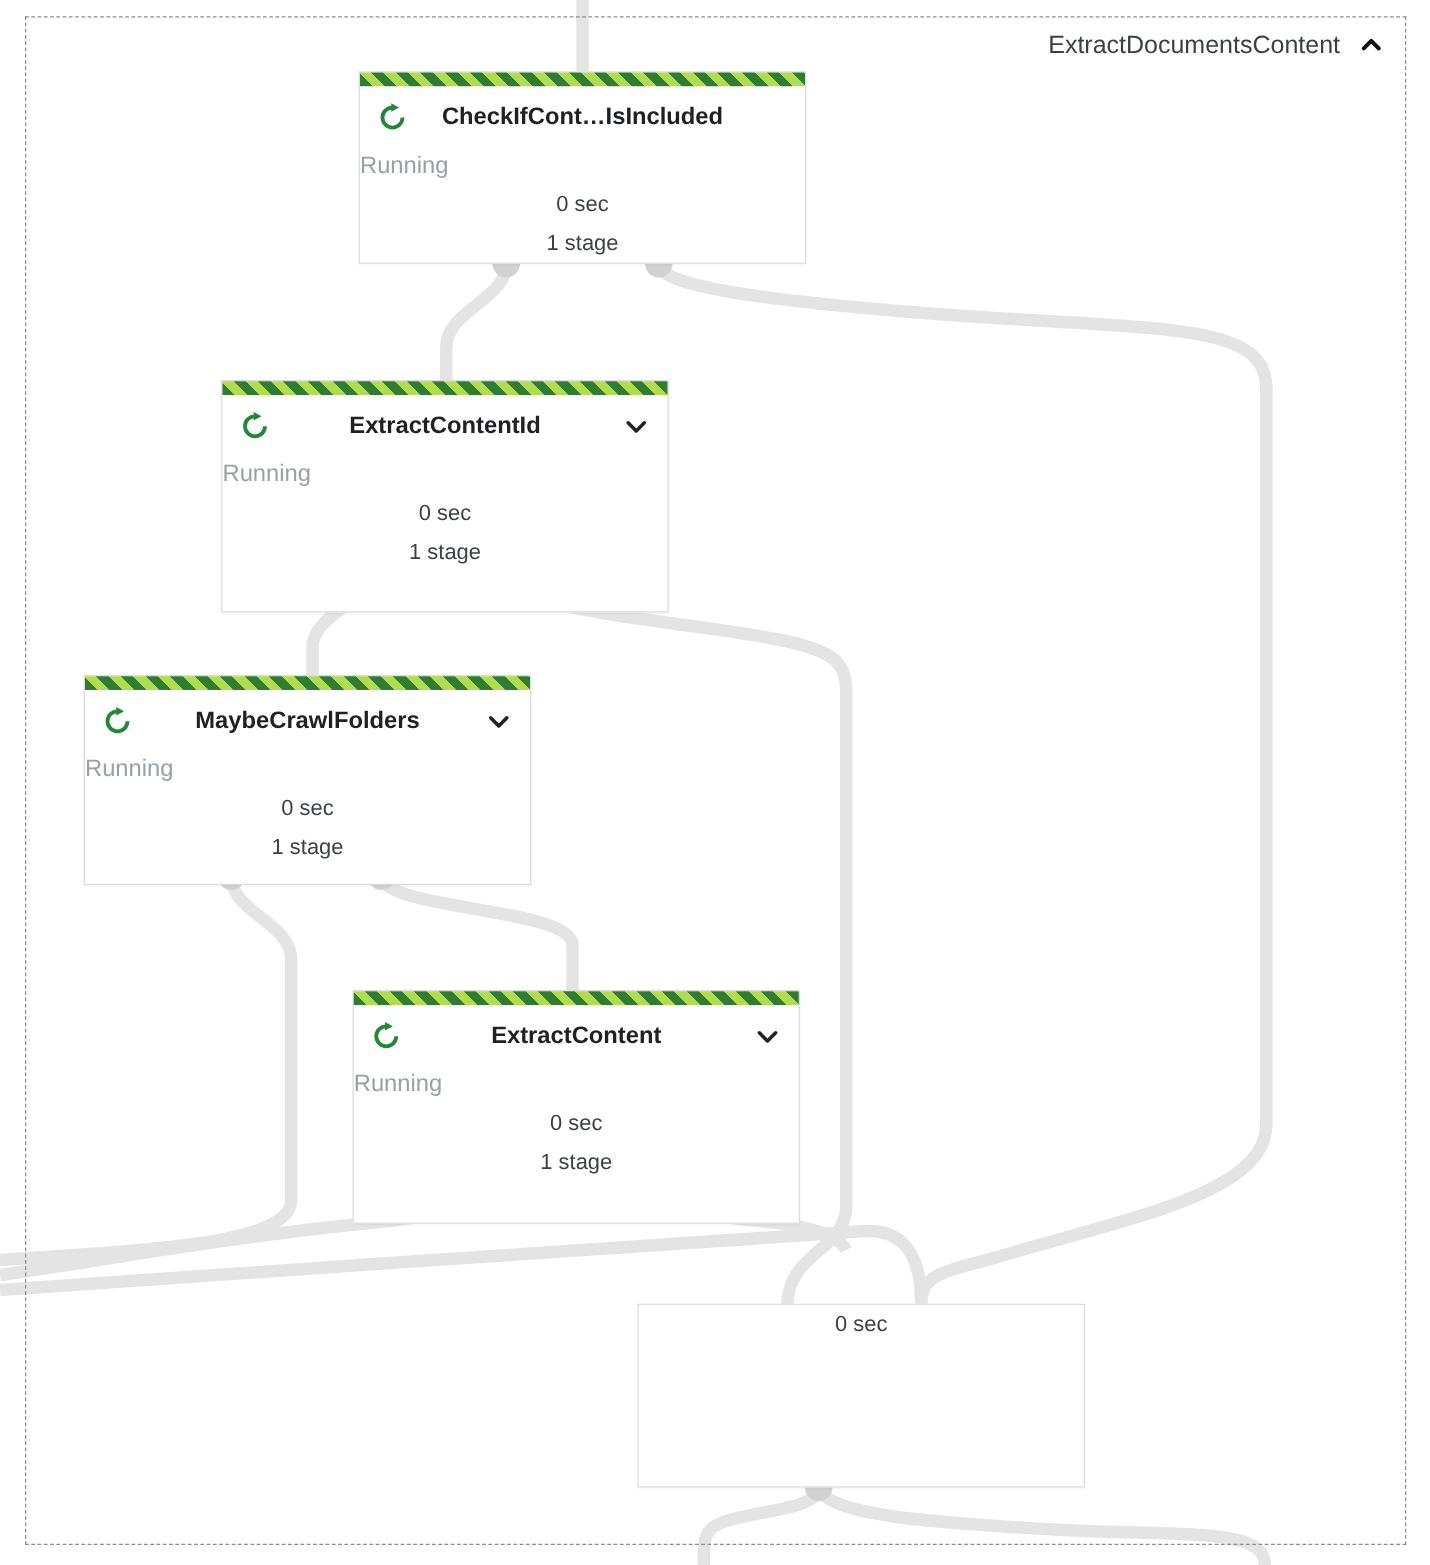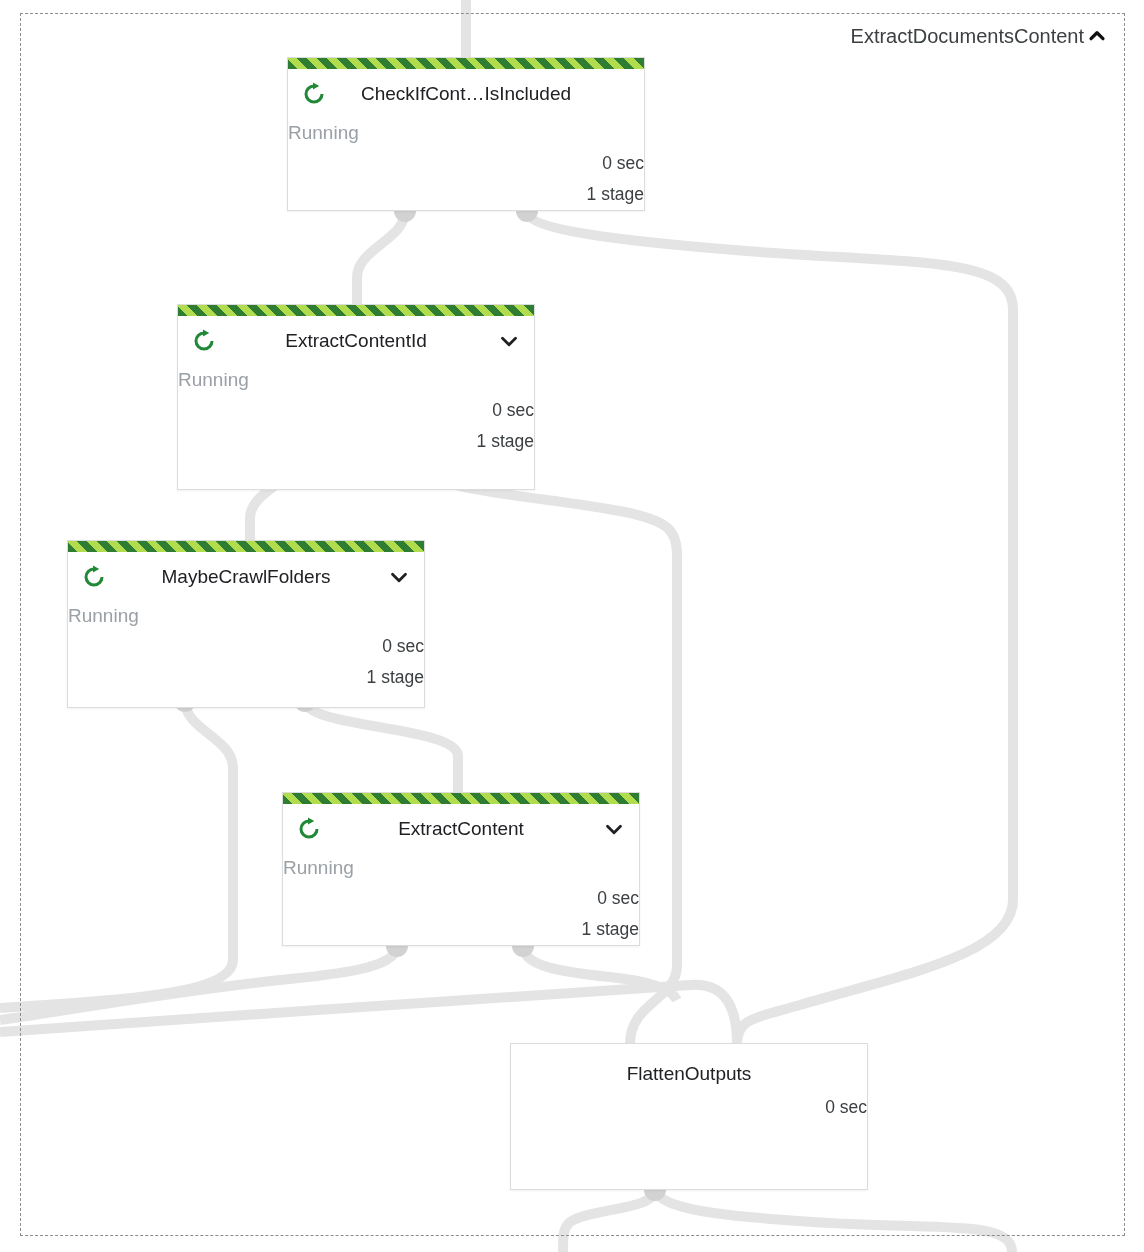--- a/index.html
+++ b/index.html
@@ -9,44 +9,44 @@
   }
   #edge-layer { position:absolute; left:0; top:0; z-index:1; }
   .edge { fill:none; stroke:var(--edge-color,#e4e4e4); stroke-width:10; stroke-linecap:butt; }
   .bump { fill:var(--bump-color,#d2d2d2); }
   #group-border {
     position:absolute; left:20px; top:13px; width:1105px; height:1223px;
     border:1px dashed #8c8c8c; z-index:2; pointer-events:none; box-sizing:border-box;
   }
   #group-header {
     position:absolute; top:20px; right:34px; height:32px; z-index:4;
-    display:flex; align-items:center; cursor:pointer;margin-left:30px;
+    display:flex; align-items:center; gap:12px; cursor:pointer;margin-left:30px;
   }
   #group-header .label { font-size:20px; color:#3c4043; }
   #nodes-layer { position:absolute; left:0; top:0; z-index:3; }
   .node {
     position:absolute; background:#ffffff; border:1px solid #dcdcdc;
     box-sizing:border-box; box-shadow:0 1px 2px rgba(0,0,0,0.06); cursor:pointer;
   }
   .stripe {
     height:11px; width:100%;
     background:repeating-linear-gradient(45deg,
       var(--stripe-dark,#2e7d32) 0 7px, var(--stripe-light,#b0dc4e) 7px 14px);
   }
   .title-row { position:relative; height:46px; margin-top:2px;
     display:flex; align-items:center; justify-content:center; }
   .node.plain .title-row { height:36px; margin-top:12px; }
-  .title { font-size:19px; font-weight:400; color:#202124; white-space:nowrap;
+  .title { font-size:19px; font-weight:700; color:#202124; white-space:nowrap;
     overflow:hidden; text-overflow:ellipsis; max-width:250px; }
   .run-icon { position:absolute; left:14px; top:50%; transform:translateY(-50%);
     width:24px; height:24px; }
   .expand-icon { position:absolute; right:12px; top:50%; transform:translateY(-50%);
     width:26px; height:26px; cursor:pointer; }
   .status { font-size:19px; color:#9aa0a6; height:31px; line-height:31px; }
-  .detail { text-align:right; font-size:17.5px; color:#3c4043; height:31px; line-height:31px; }
+  .detail { text-align:center; font-size:17.5px; color:#3c4043; height:31px; line-height:31px; }
 </style>
 </head>
 <body style="--stripe-dark: #2e7d32; --stripe-light: #b0dc4e; --edge-color: #e4e4e4; --bump-color: #d2d2d2;">
 
 <svg id="edge-layer" width="1144" height="1252" viewBox="0 0 1144 1252">
   <g>
     <path class="edge" d="M 466 0 L 466 64"></path>
     <path class="edge" d="M 405 211 C 405 240 357 248 357 278 L 357 306"></path>
     <path class="edge" d="M 527 211 C 527 228 600 240 760 252 C 930 264 1013 258 1013 310 L 1013 900 C 1013 955 900 975 800 1005 C 755 1018 737 1018 737 1044"></path>
     <path class="edge" d="M 293 461 C 293 483 250 492 250 518 L 250 549"></path>
@@ -113,40 +113,37 @@
           </svg></span>
         <span class="title">MaybeCrawlFolders</span>
         <span class="expand-icon"><svg width="26" height="26" viewBox="0 0 24 24">
   <polyline points="6,9.5 12,15.5 18,9.5" fill="none" stroke="#202124" stroke-width="2.6" stroke-linecap="round" stroke-linejoin="round"></polyline>
           </svg></span>
       </div>
       <div class="status">Running</div>
       <div class="detail">0 sec</div>
       <div class="detail">1 stage</div>
     </div>
-    <div class="node" style="left: 282px; top: 792px; width: 358px; height: 154px;">
+    <div class="node" style="left: 282px; top: 792px; width: 358px; height: 187px;">
       <div class="stripe"></div>
       <div class="title-row">
         <span class="run-icon"><svg width="24" height="24" viewBox="0 0 24 24">
   <path d="M12 4 a 8 8 0 1 0 8 8" fill="none" stroke="#208837" stroke-width="3"></path>
   <path d="M11 0.6 l 6.2 3.4 -6.2 3.4 z" fill="#208837"></path>
           </svg></span>
         <span class="title">ExtractContent</span>
         <span class="expand-icon"><svg width="26" height="26" viewBox="0 0 24 24">
   <polyline points="6,9.5 12,15.5 18,9.5" fill="none" stroke="#202124" stroke-width="2.6" stroke-linecap="round" stroke-linejoin="round"></polyline>
           </svg></span>
       </div>
       <div class="status">Running</div>
       <div class="detail">0 sec</div>
       <div class="detail">1 stage</div>
     </div>
     <div class="node plain" style="left: 510px; top: 1043px; width: 358px; height: 147px;">
-      <div class="title-row">
-        <span class="title">FlattenOutputs</span>
-      </div>
       <div class="detail">0 sec</div>
     </div>
   </div>
 
 <div id="group-header">
   <span class="label">ExtractDocumentsContent</span>
   <span style="display:flex">
     <svg width="26" height="26" viewBox="0 0 24 24">
       <polyline points="6.5,14.5 12,9 17.5,14.5" fill="none" stroke="#111111" stroke-width="3" stroke-linecap="round" stroke-linejoin="round"></polyline>
     </svg>

